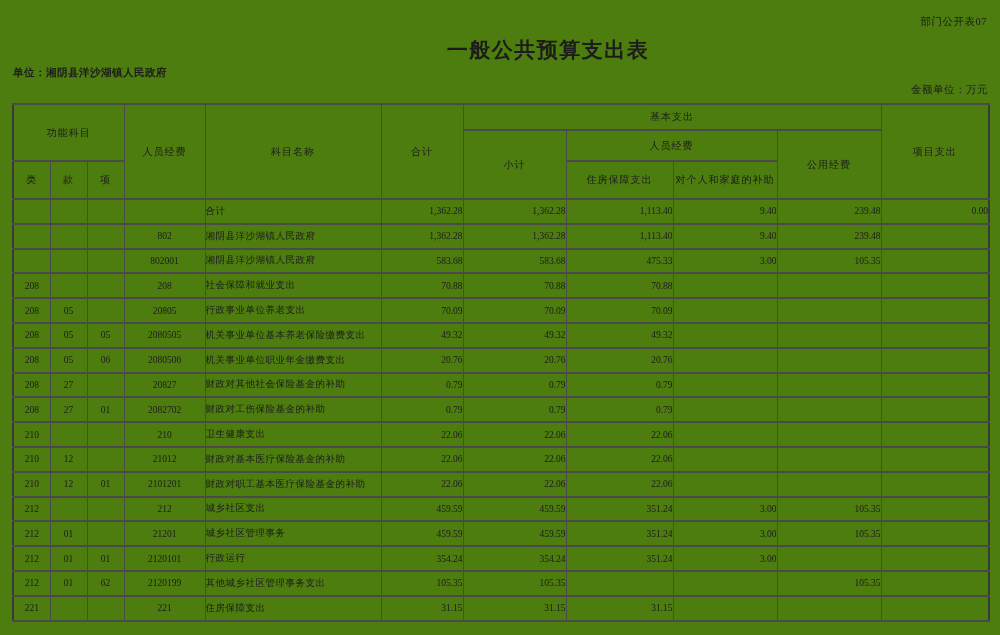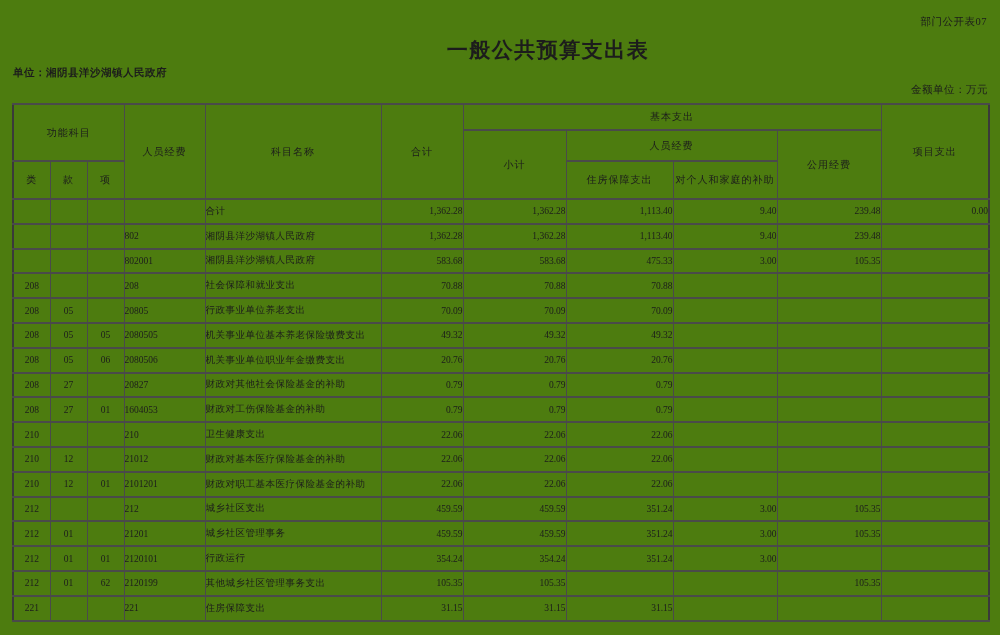--- a/index.html
+++ b/index.html
@@ -83,21 +83,21 @@
   }
   tr.hr1 th { height: 24px; }
   tr.hr2 th { height: 29px; }
   tr.hr3 th { height: 36px; }
   tbody td {
     height: 22.8px;
     font-size: 9.5px;
   }
   .col-center { text-align: center; }
   .col-num { text-align: right; padding-right: 7px; }
-  .col-code { text-align: left; }
+  .col-code { text-align: center; }
   .col-name { text-align: left; letter-spacing: 0.5px; }
   .pad-code-0 { padding-left: 2px; }
   .pad-code-1 { padding-left: 17px; }
   .pad-code-2 { padding-left: 20px; }
   .pad-code-3 { padding-left: 30px; }
   .pad-code-4 { padding-left: 33px; }
   .pad-name-0 { padding-left: 3px; }
   .pad-name-1 { padding-left: 17px; }
   .pad-name-2 { padding-left: 22px; }
   .pad-name-3 { padding-left: 29px; }
@@ -255,21 +255,21 @@
           <td class="col-num">0.79</td>
           <td class="col-num">0.79</td>
           <td class="col-num"></td>
           <td class="col-num"></td>
           <td class="col-num"></td>
         </tr>
         <tr>
           <td class="col-center">208</td>
           <td class="col-center">27</td>
           <td class="col-center">01</td>
-          <td class="col-code pad-code-4">1604053</td>
+          <td class="col-code pad-code-4">2082702</td>
           <td class="col-name pad-name-4">财政对工伤保险基金的补助</td>
           <td class="col-num">0.79</td>
           <td class="col-num">0.79</td>
           <td class="col-num">0.79</td>
           <td class="col-num"></td>
           <td class="col-num"></td>
           <td class="col-num"></td>
         </tr>
         <tr>
           <td class="col-center">210</td>

